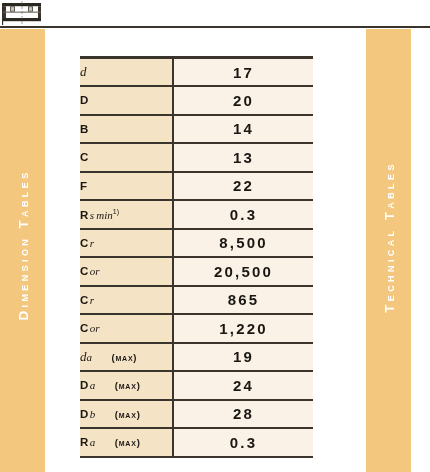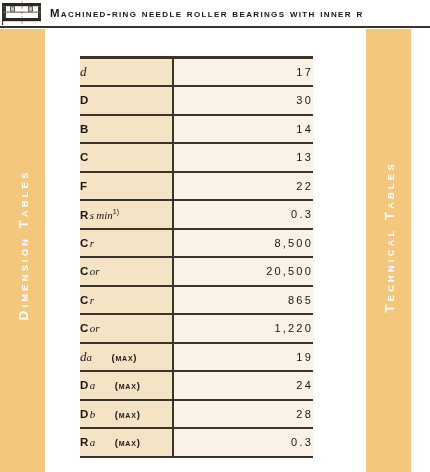--- a/index.html
+++ b/index.html
@@ -104,23 +104,23 @@
     padding-left: 8px;
     font-size: 11.5px;
     font-weight: bold;
     font-variant: small-caps;
     letter-spacing: 1.5px;
     vertical-align: middle;
   }
   td.val {
     width: 139px;
     background: #faf2e6;
-    text-align: right;
-    font-size: 11px;
-    font-weight: normal;
+    text-align: center;
+    font-size: 15px;
+    font-weight: bold;
     letter-spacing: 2.2px;
     vertical-align: middle;
   }
 
   
   .ital {
     font-family: "Liberation Serif", serif;
     font-style: italic;
     font-weight: normal;
     font-variant: normal;
@@ -161,21 +161,20 @@
     <rect x="36" y="5.2" width="3" height="12" fill="#3a342c"></rect>
     <rect x="8" y="5.5" width="5" height="5" fill="#1a1713"></rect>
     <rect x="26" y="5.5" width="5" height="5" fill="#1a1713"></rect>
     <rect x="8.6" y="6.1" width="3.8" height="3.8" fill="#c9c3ba"></rect>
     <rect x="26.6" y="6.1" width="3.8" height="3.8" fill="#c9c3ba"></rect>
     <rect x="1" y="10.6" width="38" height="1.1" fill="#6b655c"></rect>
     <line x1="0.6" y1="2" x2="0.6" y2="24" stroke="#2b2721" stroke-width="1.1"></line>
     <line x1="20" y1="0" x2="20" y2="24" stroke="#6b655c" stroke-width="0.6" stroke-dasharray="3 2"></line>
   </svg>
 
-  <div id="header-title">Machined-ring needle roller bearings with inner r</div>
 
   <div id="header-rule"></div>
 </div>
 
 <div class="rail" id="rail-left">
   <div class="rail-label">Dimension Tables</div>
 </div>
 
 <div class="rail" id="rail-right">
   <div class="rail-label">Technical Tables</div>
@@ -186,21 +185,21 @@
 
     <tr>
       <td class="lbl">
         <span class="ital">d</span>
       </td>
       <td class="val">17</td>
     </tr>
 
     <tr>
       <td class="lbl">D</td>
-      <td class="val">30</td>
+      <td class="val">20</td>
     </tr>
 
     <tr>
       <td class="lbl">B</td>
       <td class="val">14</td>
     </tr>
 
     <tr>
       <td class="lbl">C</td>
       <td class="val">13</td>

